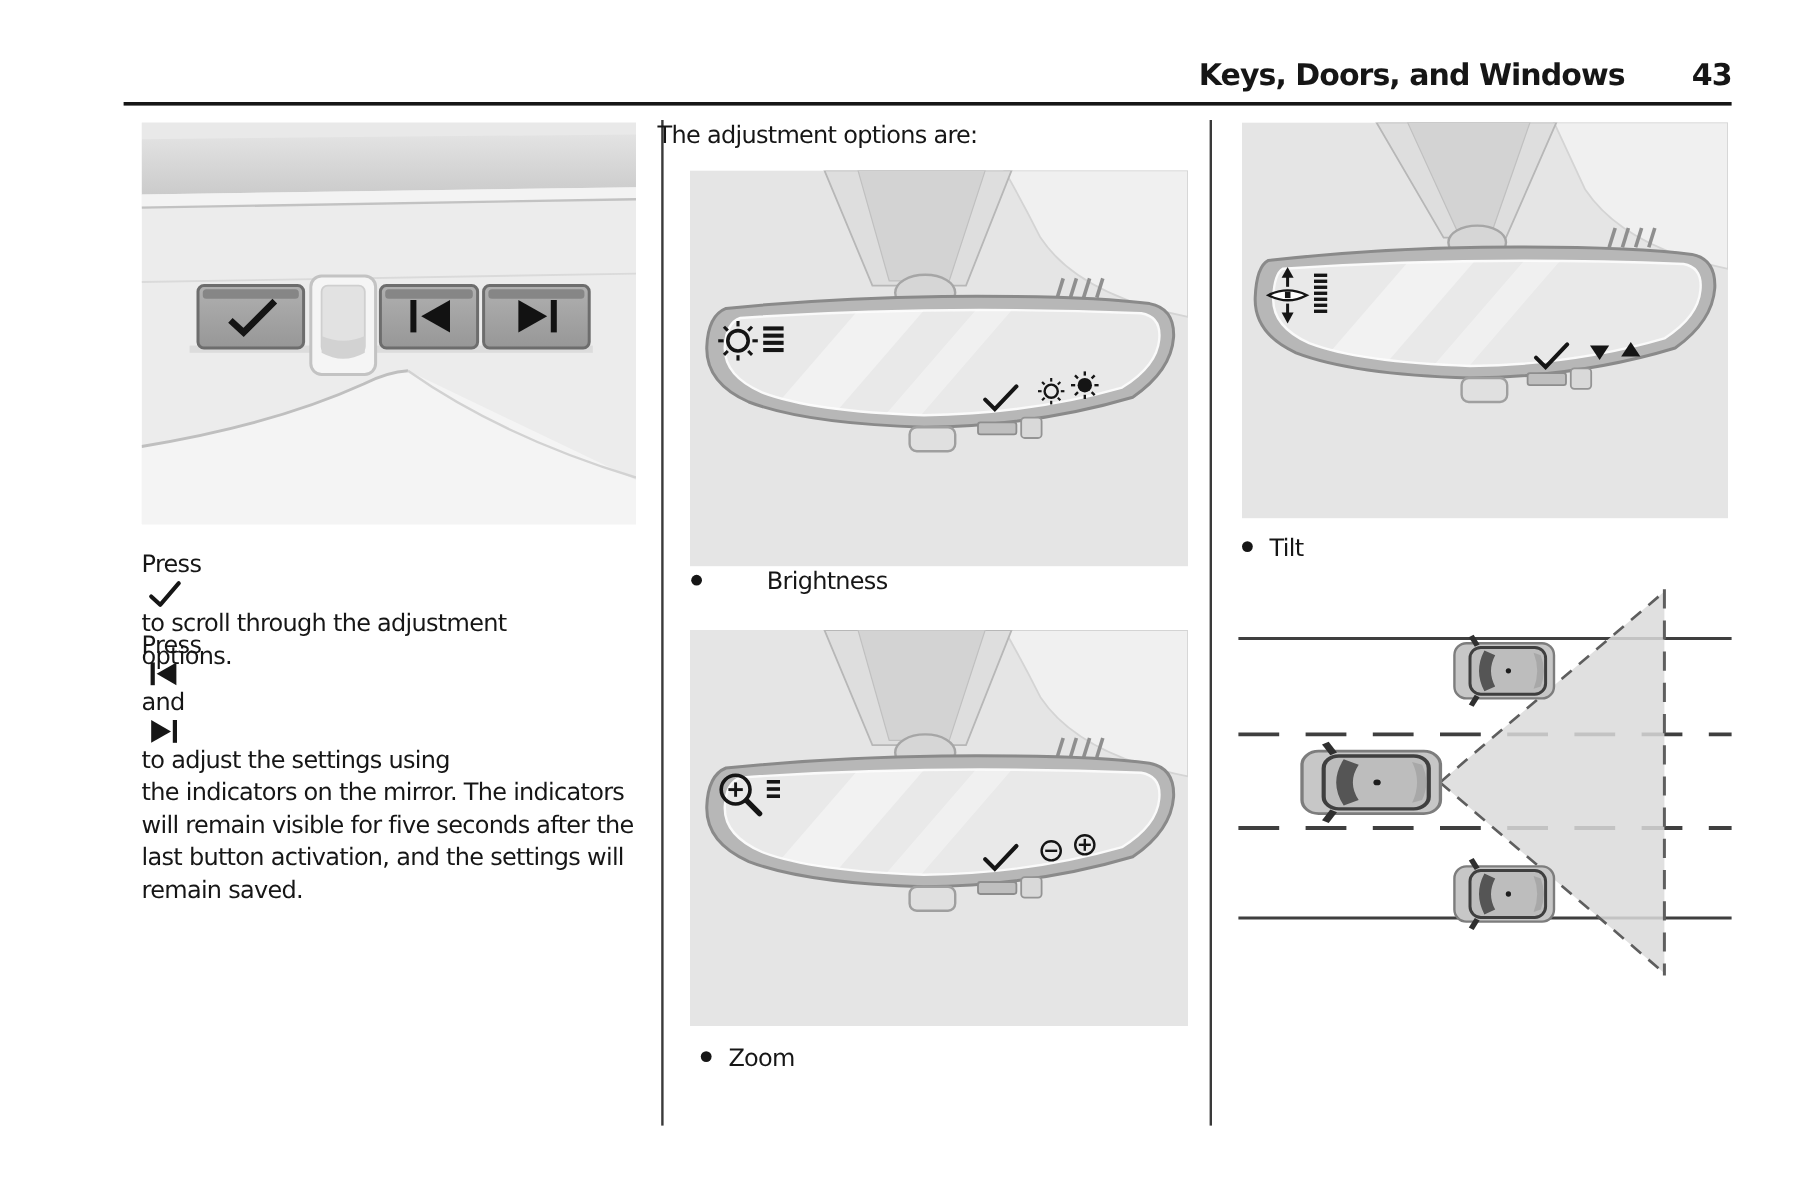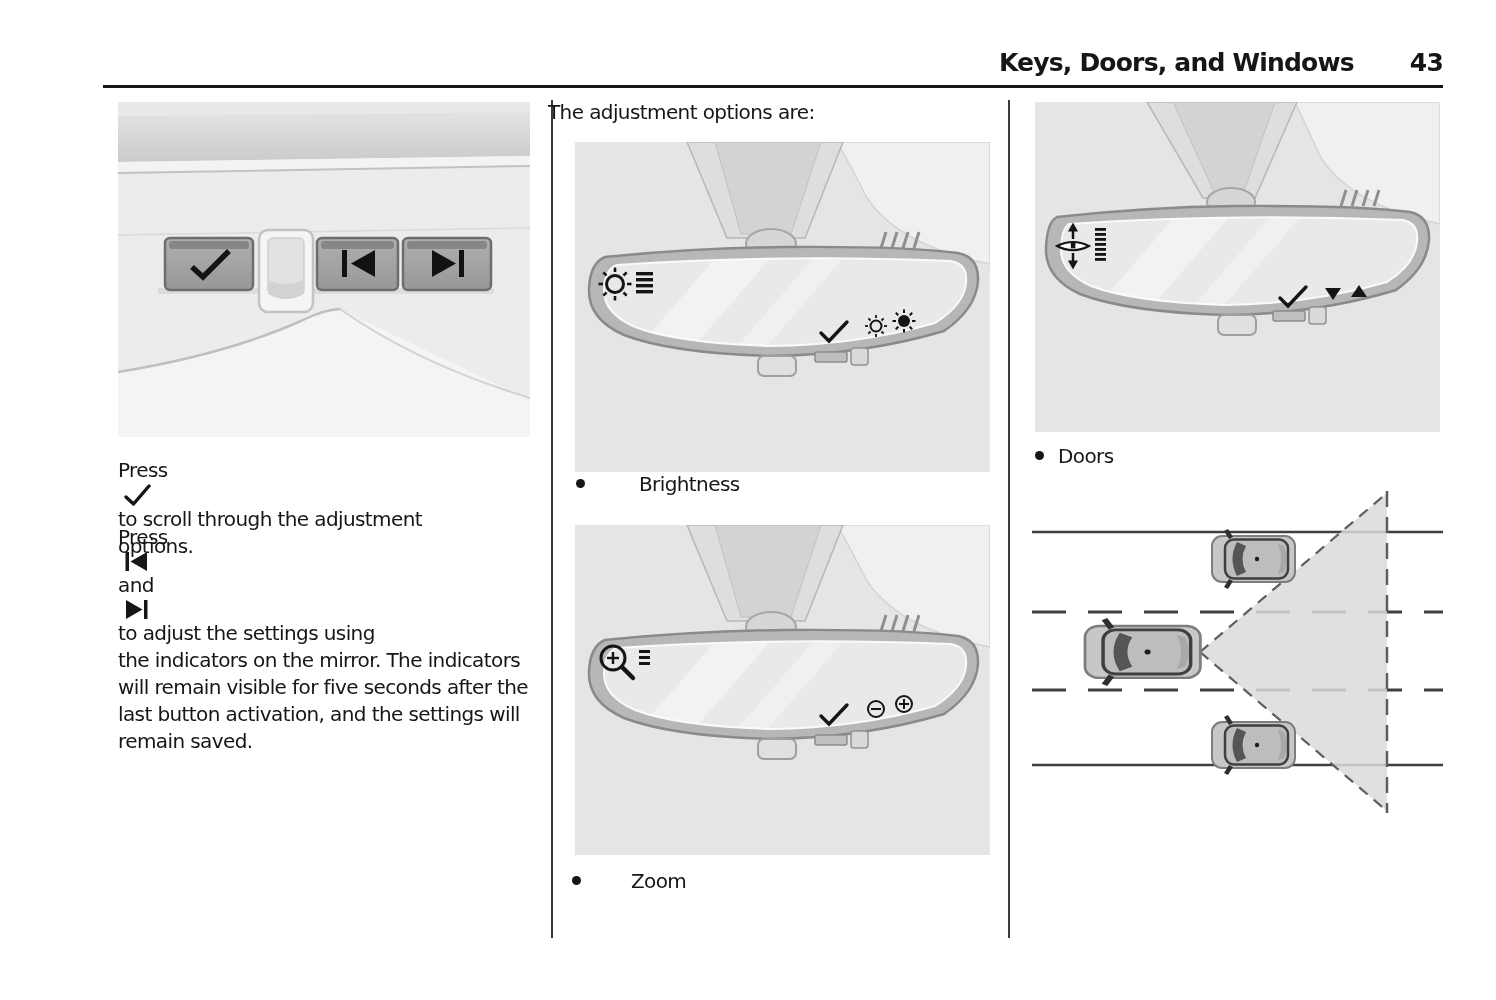--- a/index.html
+++ b/index.html
@@ -235,21 +235,21 @@
       <circle cx="329" cy="179" r="8"></circle>
         <line x1="324" y1="179" x2="334" y2="179"></line>
         <line x1="329" y1="174" x2="329" y2="184"></line>
     </g>
 
     <rect x="183" y="214" width="38" height="20" rx="6" fill="#e0e0e0" stroke="#9f9f9f" stroke-width="2"></rect>
     <rect x="240" y="210" width="32" height="10" rx="2" fill="#bfbfbf" stroke="#8d8d8d" stroke-width="1.5"></rect>
     <rect x="276" y="206" width="17" height="17" rx="3" fill="#d9d9d9" stroke="#949494" stroke-width="1.5"></rect>
   </svg>
 
-  <div class="abs bullet" style="left:572px; top:869px;gap:36px;">
+  <div class="abs bullet" style="left:584px; top:869px;">
     <span class="dot"></span>
     <span>Zoom</span>
   </div>
 
   <svg class="illus" style="left:1035px; top:102px;" width="405" height="330" viewBox="0 0 405 330">
     <defs>
       <clipPath id="glass4">
           <path d="M34,122 Q195,111 368,118 Q384,121 382,140 Q380,162 352,180 Q277,202 190,203 Q98,200 56,184 Q25,170 26,146 Q27,126 34,122 Z"></path>
         </clipPath>
     </defs>
@@ -293,21 +293,21 @@
     <path d="M290,186 l16,0 l-8,12 Z" fill="#151515"></path>
     <path d="M316,195 l8,-12 l8,12 Z" fill="#151515"></path>
 
     <rect x="183" y="213" width="38" height="20" rx="6" fill="#e0e0e0" stroke="#9f9f9f" stroke-width="2"></rect>
     <rect x="238" y="209" width="32" height="10" rx="2" fill="#bfbfbf" stroke="#8d8d8d" stroke-width="1.5"></rect>
     <rect x="274" y="205" width="17" height="17" rx="3" fill="#d9d9d9" stroke="#949494" stroke-width="1.5"></rect>
   </svg>
 
   <div class="abs bullet" style="left:1035px; top:444px;">
     <span class="dot"></span>
-    <span>Doors</span>
+    <span>Tilt</span>
   </div>
 
   <svg class="illus" style="left:1030px; top:487px;" width="415" height="330" viewBox="0 0 415 330">
     <defs>
       <g id="car">
         <rect x="0" y="0" width="83" height="46" rx="10" fill="#c7c7c7" stroke="#7d7d7d" stroke-width="2"></rect>
         <rect x="13" y="3.5" width="63" height="39" rx="9" fill="#bdbdbd" stroke="#3f3f3f" stroke-width="2.5"></rect>
         <path d="M25,6 q-9,17 0,34 l9,-4 q-7,-13 0,-26 Z" fill="#555555"></path>
         <path d="M66,8 q6,15 0,30 l6,-2 q5,-13 0,-26 Z" fill="#a8a8a8"></path>
         <path d="M17,3 l-5,-8 l4,-2 l5,8 Z" fill="#2f2f2f"></path>

